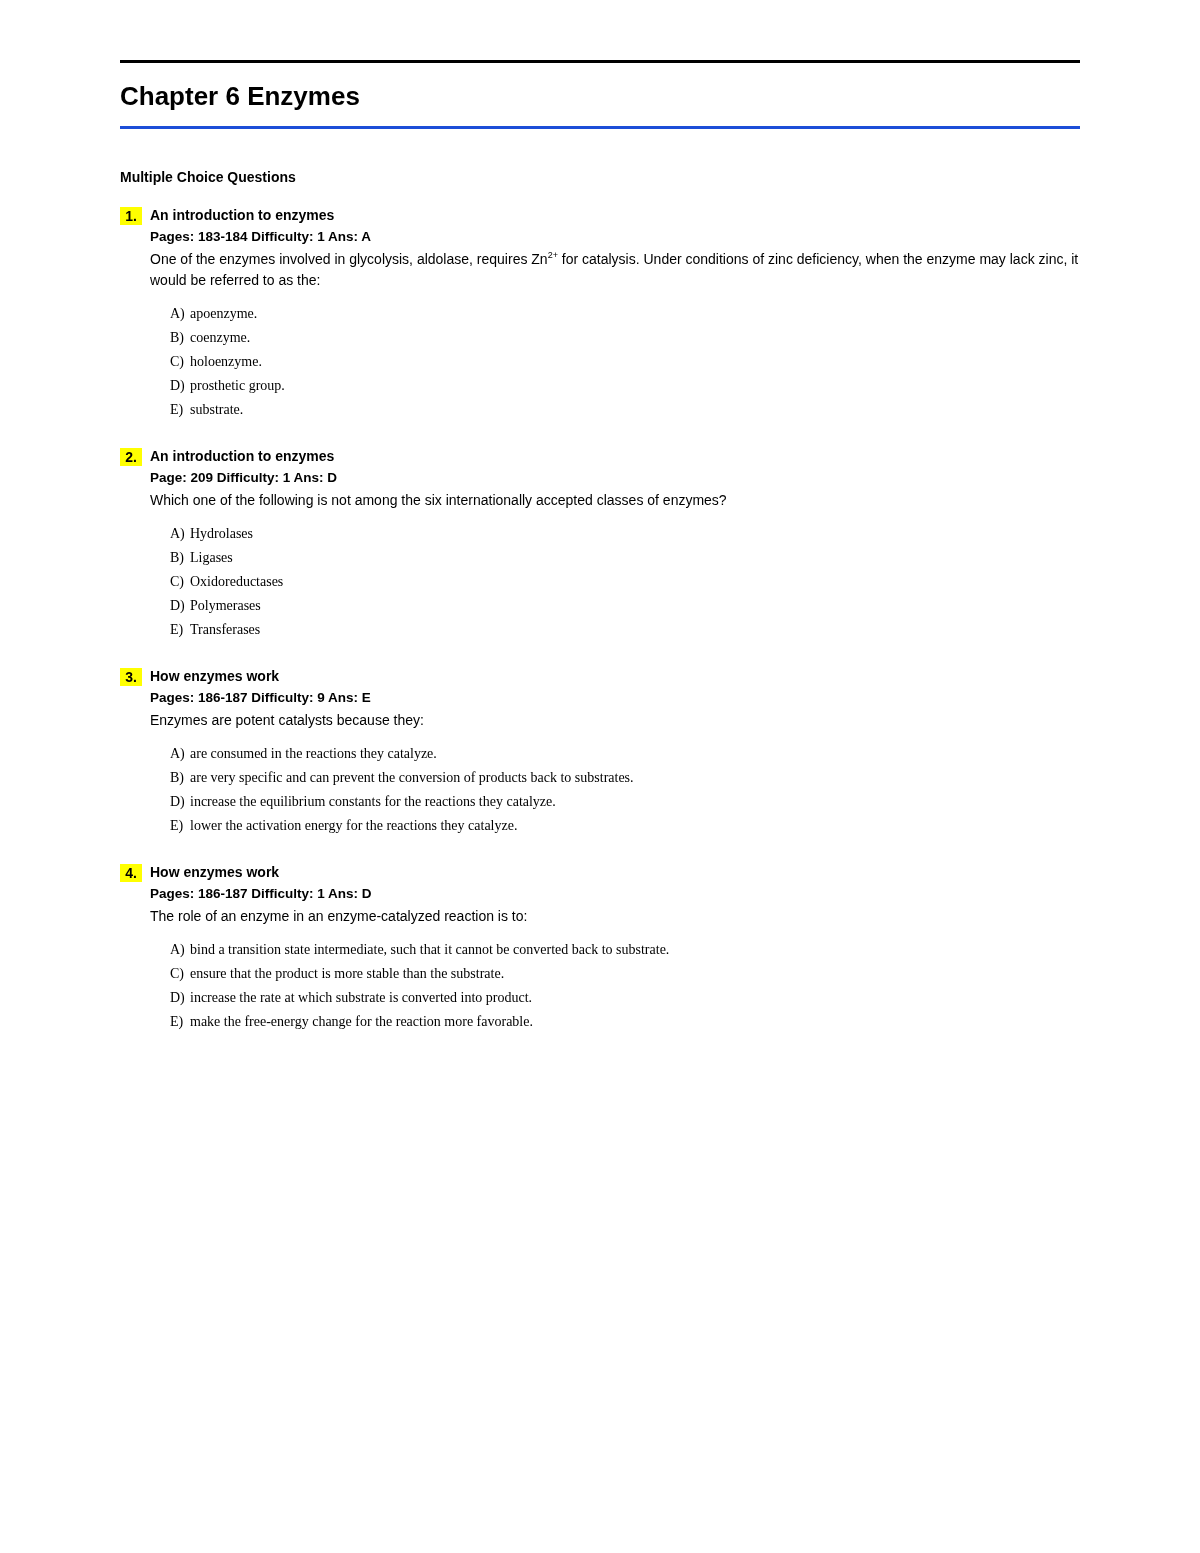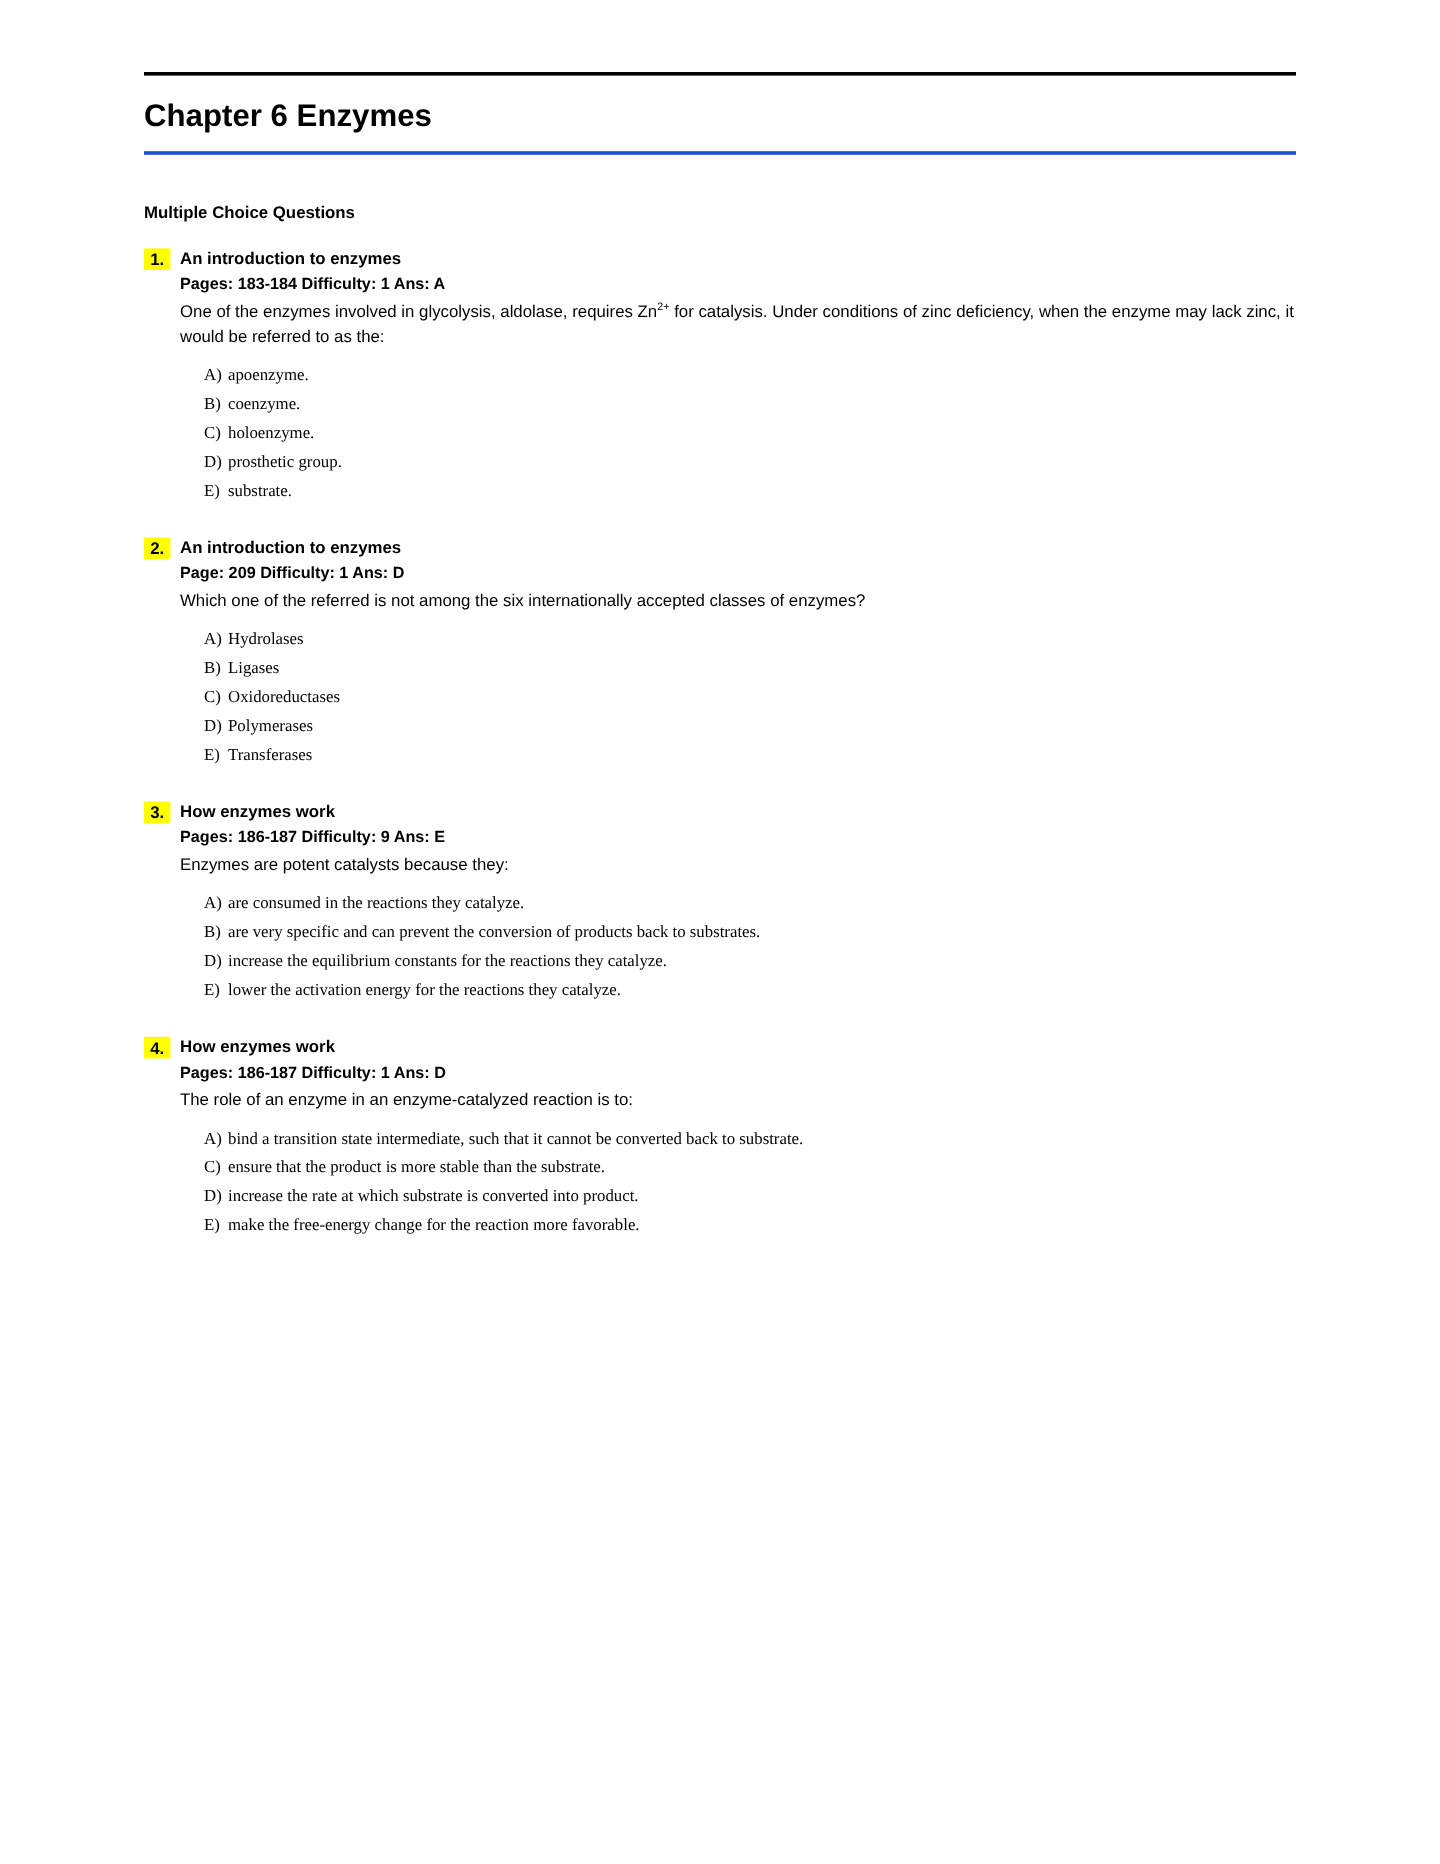--- a/index.html
+++ b/index.html
@@ -134,21 +134,21 @@
         <li><span class="option-letter">D)</span>prosthetic group.</li>
         <li><span class="option-letter">E)</span>substrate.</li>
       </ul>
     </div>
     <div class="question-block">
       <div class="question-number-row">
         <span class="question-number">2.</span>
         <span class="question-topic">An introduction to enzymes</span>
       </div>
       <div class="question-meta">Page: 209   Difficulty: 1     Ans: D</div>
-      <div class="question-text">Which one of the referred is not among the six internationally accepted classes of enzymes?</div>
+      <div class="question-text">Which one of the following is not among the six internationally accepted classes of enzymes?</div>
       <ul class="options-list">
         <li><span class="option-letter">A)</span>Hydrolases</li>
         <li><span class="option-letter">B)</span>Ligases</li>
         <li><span class="option-letter">C)</span>Oxidoreductases</li>
         <li><span class="option-letter">D)</span>Polymerases</li>
         <li><span class="option-letter">E)</span>Transferases</li>
       </ul>
     </div>
     <div class="question-block">
       <div class="question-number-row">

